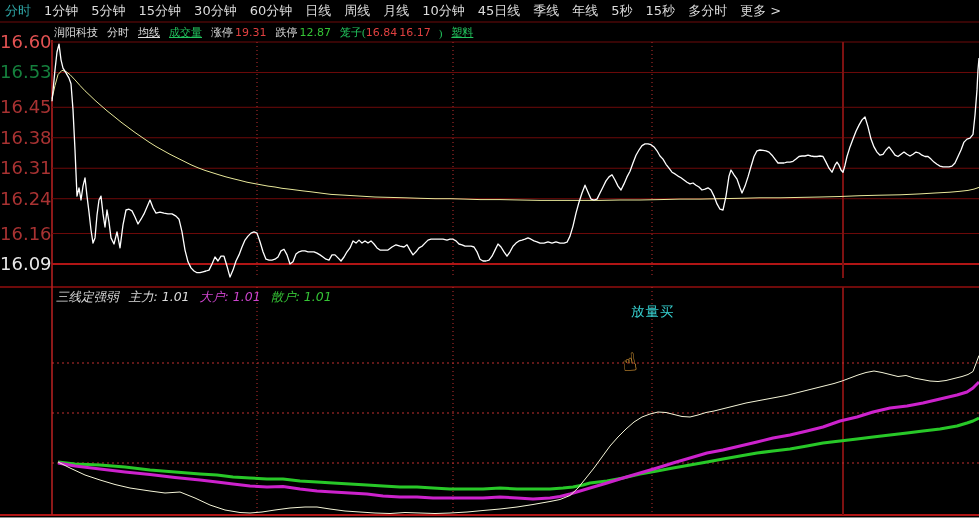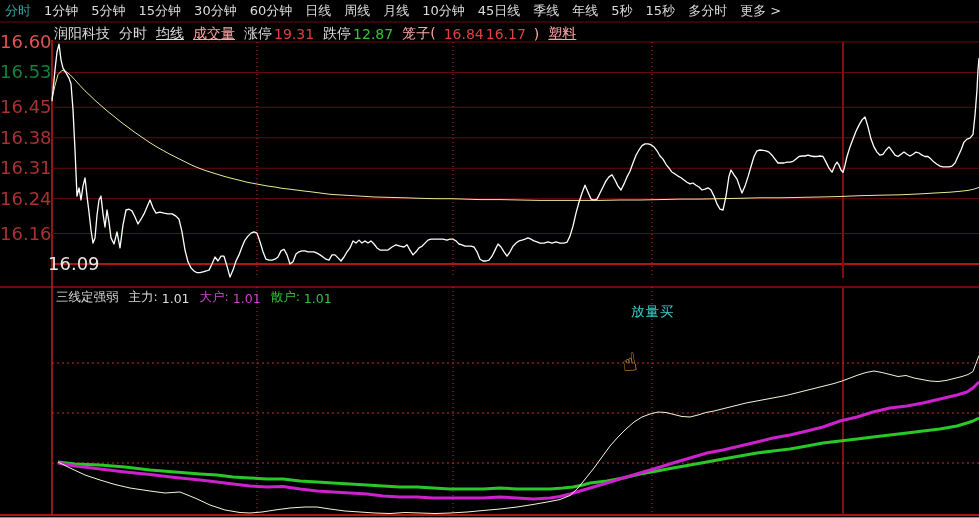--- a/index.html
+++ b/index.html
@@ -5,30 +5,30 @@
   html,body{margin:0;padding:0;background:#000;}
   .stage{position:relative;width:979px;height:518px;background:#000;overflow:hidden;
          font-family:"DejaVu Sans",sans-serif;}
   
   .menubar{position:absolute;left:0;top:0;width:979px;height:22px;display:flex;
            align-items:center;gap:13px;padding-left:5px;font-size:13px;color:#dcdcdc;white-space:nowrap;}
   .menubar .mi{cursor:default;}
   .menubar .mi.active{color:#2fa6a6;}
   
   .infobar{position:absolute;left:54px;top:25px;display:flex;align-items:center;
-           font-size:14px;white-space:nowrap;}
+           font-size:11px;white-space:nowrap;}
   .infobar span{margin-right:9px;}
   .infobar span.tight{margin-right:2px;}
-  .w{color:#dcdcdc;} .y{color:#fca5a5;} .red{color:#e04040;} .grn{color:#35c435;}
+  .w{color:#dcdcdc;} .y{color:#22c55e;font-family:Liberation Serif, serif;} .red{color:#e04040;} .grn{color:#35c435;}
   .mag{color:#cc44cc;} .u{text-decoration:underline;} .cyan{color:#36cfcf;text-align:right;}
   
   .ylab{position:absolute;left:0;width:48px;text-align:right;font-size:18px;line-height:12px;}
   
-  .subheader{position:absolute;left:56px;top:289px;display:flex;align-items:flex-end;
-             font-size:12.5px;white-space:nowrap;}
+  .subheader{position:absolute;left:56px;top:289px;display:flex;align-items:flex-start;
+             font-size:12.5px;white-space:nowrap;font-style:italic;}
   .subheader span{margin-right:4px;}
   .subheader .gap{margin-right:10px;}
   
   .anno{position:absolute;left:631px;top:303px;font-size:13.5px;letter-spacing:1px;}
   .hand{position:absolute;left:622px;top:350px;font-size:25px;color:#f2a93b;
         transform:rotate(-8deg);line-height:26px;}
   svg{position:absolute;left:0;top:0;}
 </style>
 </head>
 <body>
@@ -89,36 +89,36 @@
 
   <div class="infobar">
     <span class="w">润阳科技</span>
     <span class="w">分时</span>
     <span class="w u">均线</span>
     <span class="y u">成交量</span>
     <span class="w tight">涨停</span>
     <span class="red">19.31</span>
     <span class="w tight">跌停</span>
     <span class="grn">12.87</span>
-    <span class="y tight" style="margin-right:8px">笼子(</span>
+    <span class="y tight" style="margin-right:0">笼子(</span>
     <span class="red tight" style="">16.84</span>
     <span class="red tight" style="margin-right:8px">16.17</span>
     <span class="y">)</span>
     <span class="y u">塑料</span>
   </div>
 
   <div id="ylabels">
       <div class="ylab" style="top: 36px; color: rgb(226, 82, 82);">16.60</div>
       <div class="ylab" style="top: 66.4706px; color: #15803d;">16.53</div>
       <div class="ylab" style="top: 101.294px; color: rgb(168, 50, 50);">16.45</div>
       <div class="ylab" style="top: 131.765px; color: rgb(168, 50, 50);">16.38</div>
       <div class="ylab" style="top: 162.235px; color: rgb(168, 50, 50);">16.31</div>
       <div class="ylab" style="top: 192.706px; color: rgb(168, 50, 50);">16.24</div>
       <div class="ylab" style="top: 227.529px; color: rgb(168, 50, 50);">16.16</div>
-      <div class="ylab" style="top: 258px; color: rgb(232, 232, 232); padding-left: 48px;">16.09</div>
+      <div class="ylab" style="top: 258px; color: rgb(232, 232, 232);">16.09</div>
     </div>
 
   <div class="subheader">
     <span class="w gap">三线定强弱</span>
     <span class="w">主力:</span>
     <span class="w gap">1.01</span>
     <span class="mag">大户:</span>
     <span class="mag gap">1.01</span>
     <span class="grn">散户:</span>
     <span class="grn">1.01</span>

